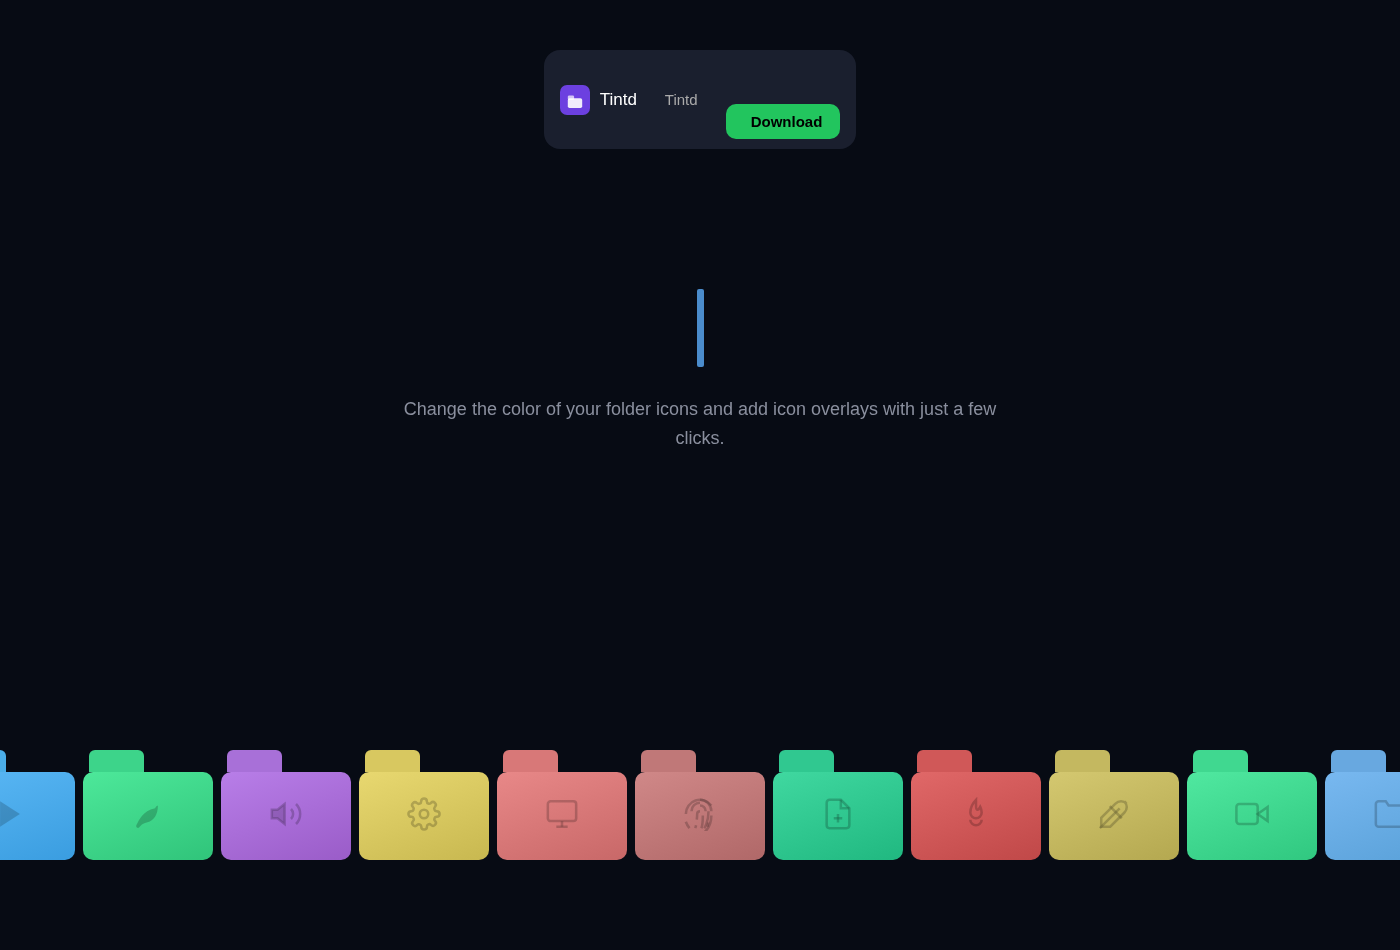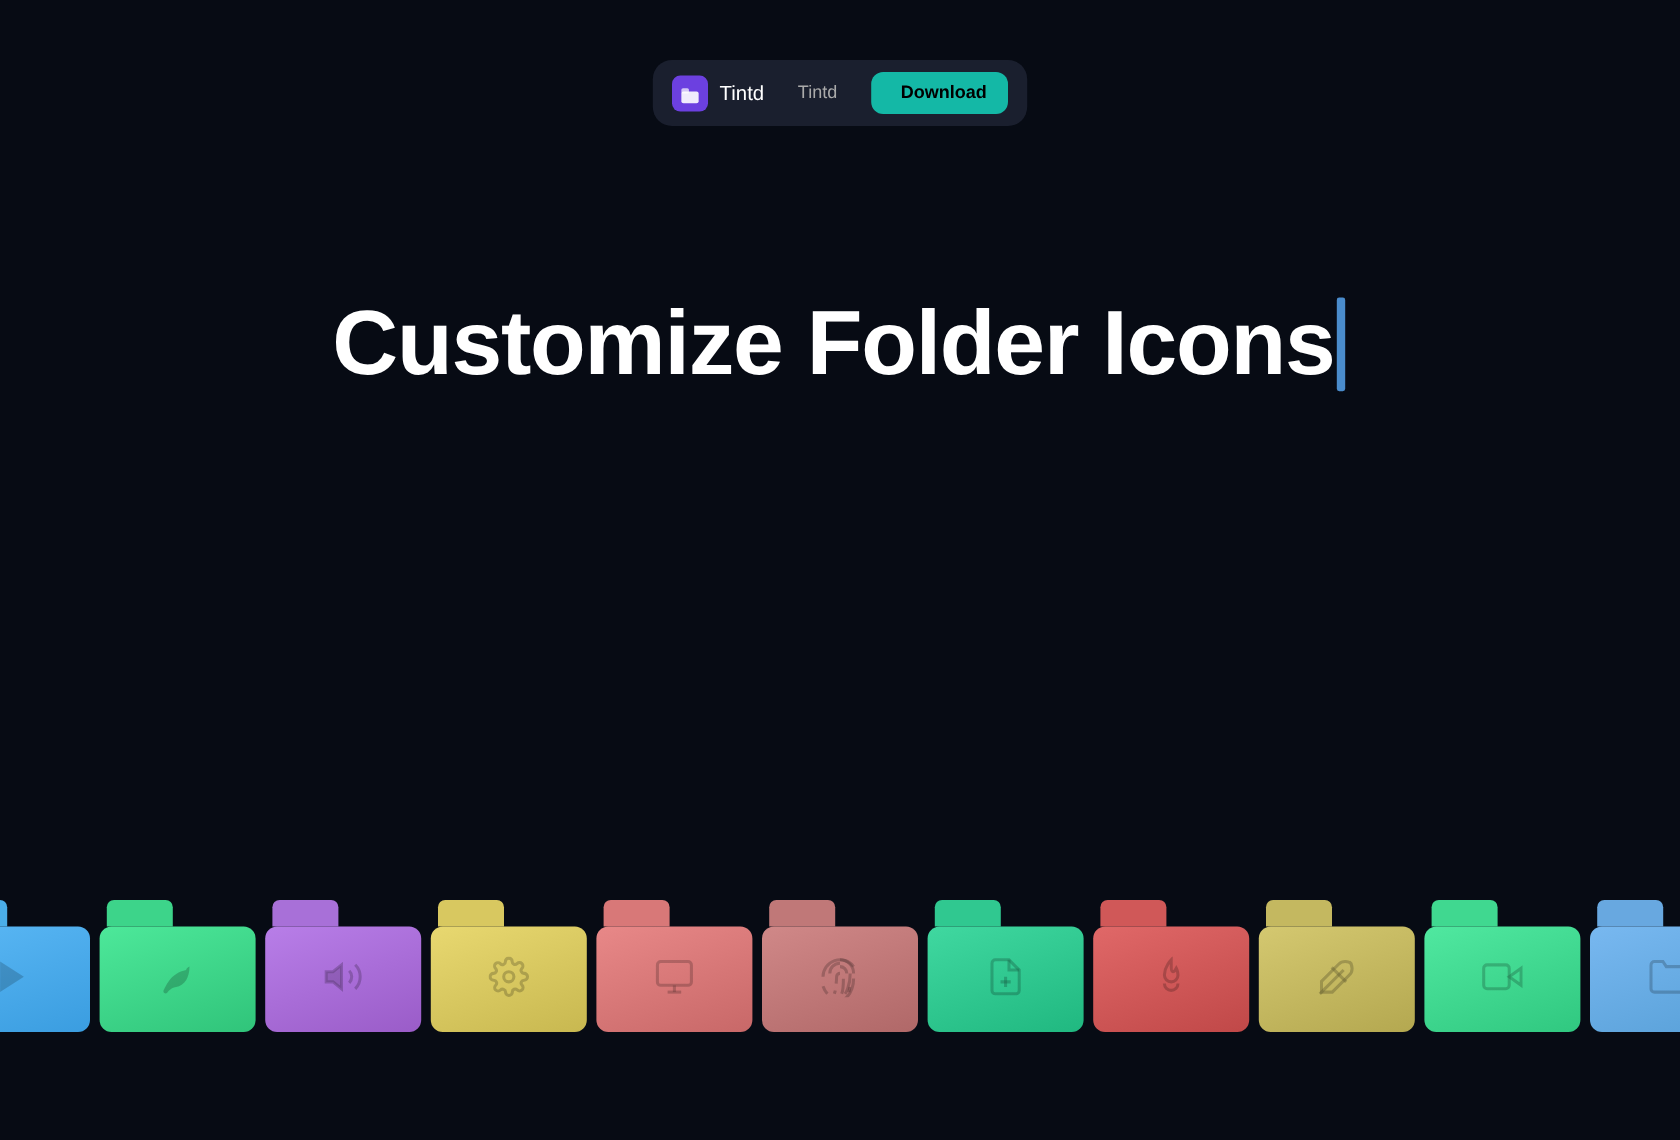--- a/index.html
+++ b/index.html
@@ -55,31 +55,32 @@
     }
 
     .nav-blog {
       font-size: 15px;
       color: #aaaaaa;
       cursor: pointer;
       padding: 6px 8px;
     }
 
     .nav-download {
-      background-color: #14b8a6;
+      background-color: #22c55e;
       color: #000000;
       border: none;
       border-radius: 10px;
       padding: 9px 18px;
       font-size: 15px;
       font-weight: 700;
       cursor: pointer;
       display: flex;
       align-items: center;
       gap: 7px;
+      margin-top: 44px;
     }
 
     .apple-icon {
       font-size: 16px;
     }
 
     
     .hero {
       display: flex;
       flex-direction: column;
@@ -235,23 +236,23 @@
   </div>
   <span class="nav-blog">Tintd</span>
   <button class="nav-download">
     <span class="apple-icon"></span>
     <span>Download</span>
   </button>
 </nav>
 
 <div class="hero">
   <div class="hero-title">
-    <span>Customize Folder Icons</span>
       <span class="cursor-bar"></span>
   </div>
+  <p class="hero-subtitle">Change the color of your folder icons and add icon overlays with just a few clicks.</p>
 </div>
 
 <div class="folder-strip">
 
   <div class="folder folder-blue partial-left">
     <div class="folder-tab"></div>
     <div class="folder-body"></div>
     <div class="folder-icon-overlay">
       <svg viewBox="0 0 24 24">
           <polygon points="5,3 19,12 5,21" fill="rgba(0,0,0,0.35)" stroke="none"></polygon>

